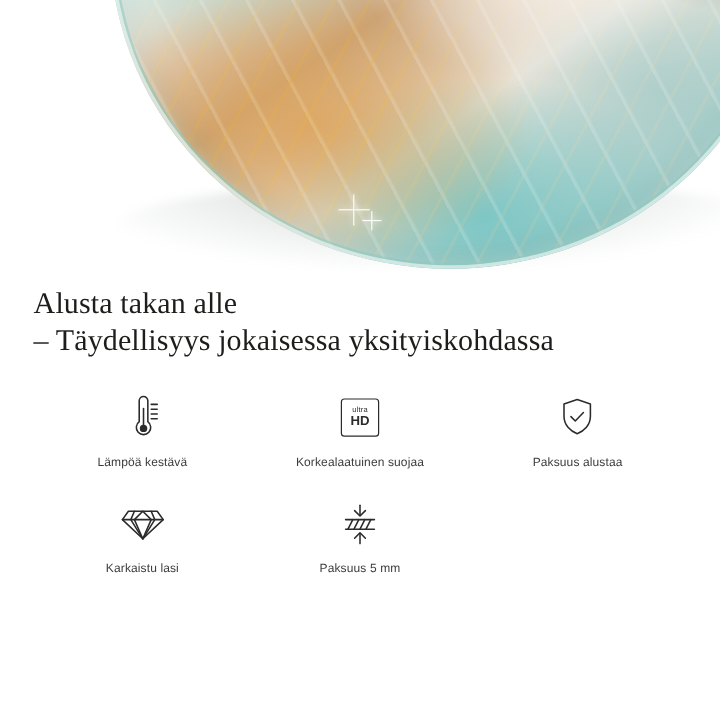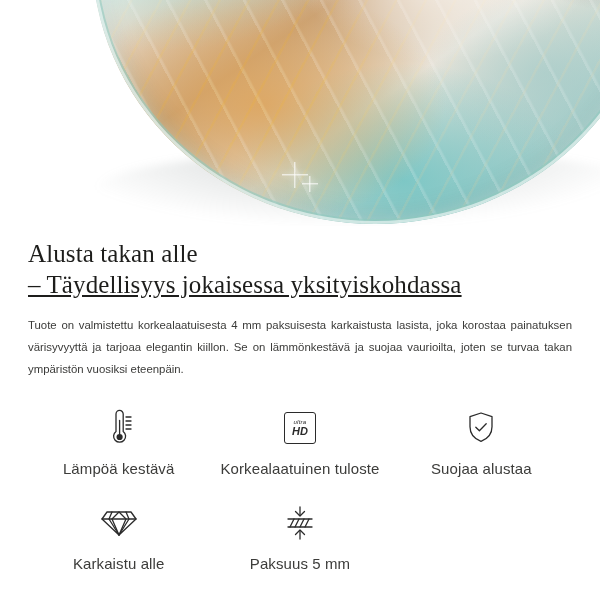--- a/index.html
+++ b/index.html
@@ -108,21 +108,20 @@
     font-size: 25px;
     line-height: 31px;
     color: #1d1d1b;
     font-weight: 400;
     margin: 0;
     padding-top: 12px;
     letter-spacing: 0.1px;
   }
   .headline .line2 {
     display: block;
-    text-decoration: underline;
   }
   .body-copy {
     margin: 14px 0 0 0;
     font-size: 11.4px;
     line-height: 22px;
     color: #3a3a38;
     max-width: 544px;
     text-align: justify;
     text-align-last: left;
   }
@@ -138,25 +137,24 @@
   .feature {
     display: flex;
     flex-direction: column;
     align-items: center;
     justify-content: flex-start;
   }
   .feature-icon {
     height: 44px;
     display: flex;
     align-items: center;
-    font-style: italic;
   }
   .feature-label {
     margin-top: 10px;
-    font-size: 15px;
+    font-size: 10px;
     color: #3c3c3a;
     letter-spacing: 0.1px;
     text-align: right;
   }
   .hd-badge {
     width: 30px;
     height: 30px;
     border: 1.4px solid #2b2b2b;
     border-radius: 3px;
     display: flex;
@@ -191,21 +189,20 @@
   <div class="sparkle sparkle-b"></div>
 </div>
 
 <div class="content">
 
   <h1 class="headline">
     <span>Alusta takan alle</span>
     <span class="line2">– Täydellisyys jokaisessa yksityiskohdassa</span>
   </h1>
 
-  <p class="body-copy">Tuote on valmistettu korkealaatuisesta 4 mm paksuisesta karkaistusta lasista, joka korostaa painatuksen värisyvyyttä ja tarjoaa elegantin kiillon. Se on lämmönkestävä ja suojaa vaurioilta, joten se turvaa takan ympäristön vuosiksi eteenpäin.</p>
 
   <div class="features">
 
     <div class="feature">
       <div class="feature-icon">
         <svg width="34" height="40" viewBox="0 0 34 40" fill="none" stroke="#2b2b2b" stroke-width="1.3" stroke-linecap="round">
           <path d="M14 6a3.6 3.6 0 0 1 7.2 0v17.4a6 6 0 1 1-7.2 0V6z"></path>
           <circle cx="17.6" cy="29" r="3.1" fill="#2b2b2b" stroke="none"></circle>
           <path d="M17.6 26.2V12.5"></path>
           <path d="M24 9h5"></path>
@@ -217,44 +214,44 @@
       <div class="feature-label">Lämpöä kestävä</div>
     </div>
 
     <div class="feature">
       <div class="feature-icon">
         <div class="hd-badge">
           <span class="u">ultra</span>
           <span class="hd">HD</span>
         </div>
       </div>
-      <div class="feature-label">Korkealaatuinen tuloste</div>
+      <div class="feature-label">Korkealaatuinen suojaa</div>
     </div>
 
     <div class="feature">
       <div class="feature-icon">
         <svg width="34" height="40" viewBox="0 0 34 40" fill="none" stroke="#2b2b2b" stroke-width="1.3" stroke-linejoin="round" stroke-linecap="round">
           <path d="M17 5l11 3.6v10.2c0 7.4-5.2 12.4-11 14.6-5.8-2.2-11-7.2-11-14.6V8.6L17 5z"></path>
           <path d="M11.8 19.2l3.6 3.6 6.8-7"></path>
         </svg>
       </div>
-      <div class="feature-label">Suojaa alustaa</div>
+      <div class="feature-label">Paksuus alustaa</div>
     </div>
 
     <div class="feature">
       <div class="feature-icon">
         <svg width="38" height="34" viewBox="0 0 38 34" fill="none" stroke="#2b2b2b" stroke-width="1.3" stroke-linejoin="round" stroke-linecap="round">
           <path d="M7 6h24l5 7-17 16L2 13l5-7z"></path>
           <path d="M2 13h34"></path>
           <path d="M12 6l-3 7 10 16"></path>
           <path d="M26 6l3 7-10 16"></path>
           <path d="M19 6l-7 7 7 16 7-16-7-7z"></path>
         </svg>
       </div>
-      <div class="feature-label">Karkaistu alle</div>
+      <div class="feature-label">Karkaistu lasi</div>
     </div>
 
 
     <div class="feature">
       <div class="feature-icon">
         <svg width="36" height="40" viewBox="0 0 36 40" fill="none" stroke="#2b2b2b" stroke-width="1.3" stroke-linecap="round" stroke-linejoin="round">
           <path d="M18 4v8"></path>
           <path d="M13.5 8.5L18 13l4.5-4.5"></path>
           <path d="M6 16h24"></path>
           <path d="M6 24h24"></path>

